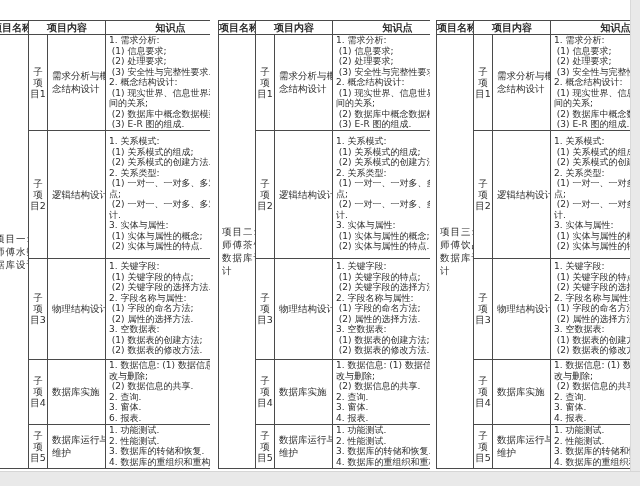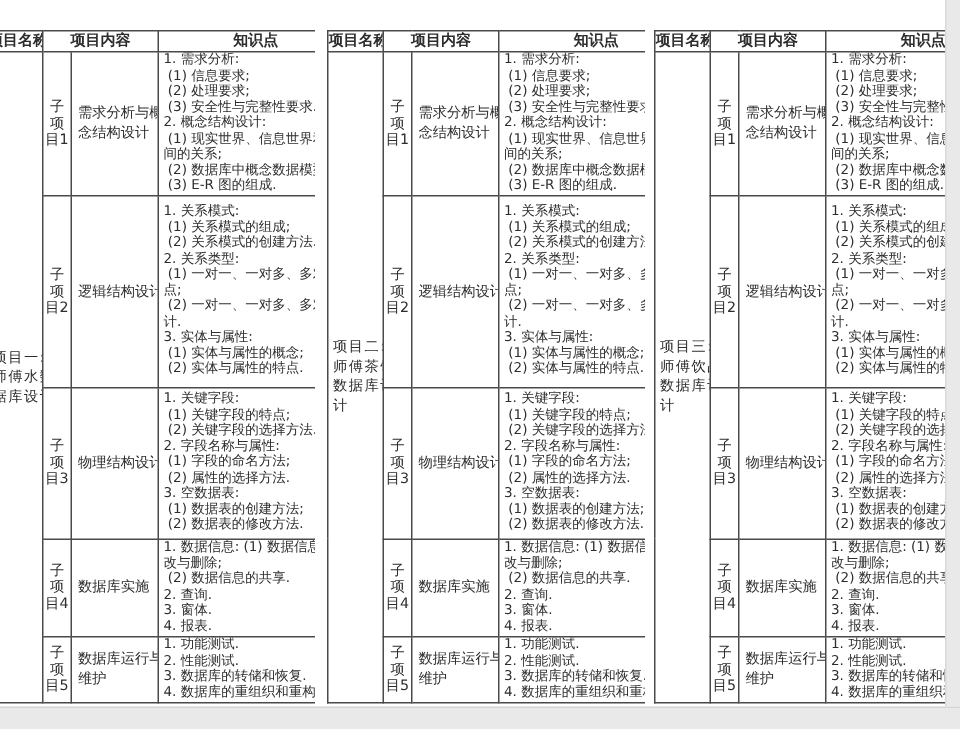--- a/index.html
+++ b/index.html
@@ -130,21 +130,21 @@
     </tr>
     <tr class="r4">
       <td class="sub">子项目4</td>
       <td class="cont">数据库实施</td>
       <td class="kn">
             <div class="kwrap">1. 数据信息: (1) 数据信息
 改与删除;
  (2) 数据信息的共享.
 2. 查询.
 3. 窗体.
-4. 报表.</div>
+6. 报表.</div>
           </td>
     </tr>
     <tr class="r5">
       <td class="sub">子项目5</td>
       <td class="cont">数据库运行与
 维护</td>
       <td class="kn">
             <div class="kwrap">1. 功能测试.
 2. 性能测试.
 3. 数据库的转储和恢复.

